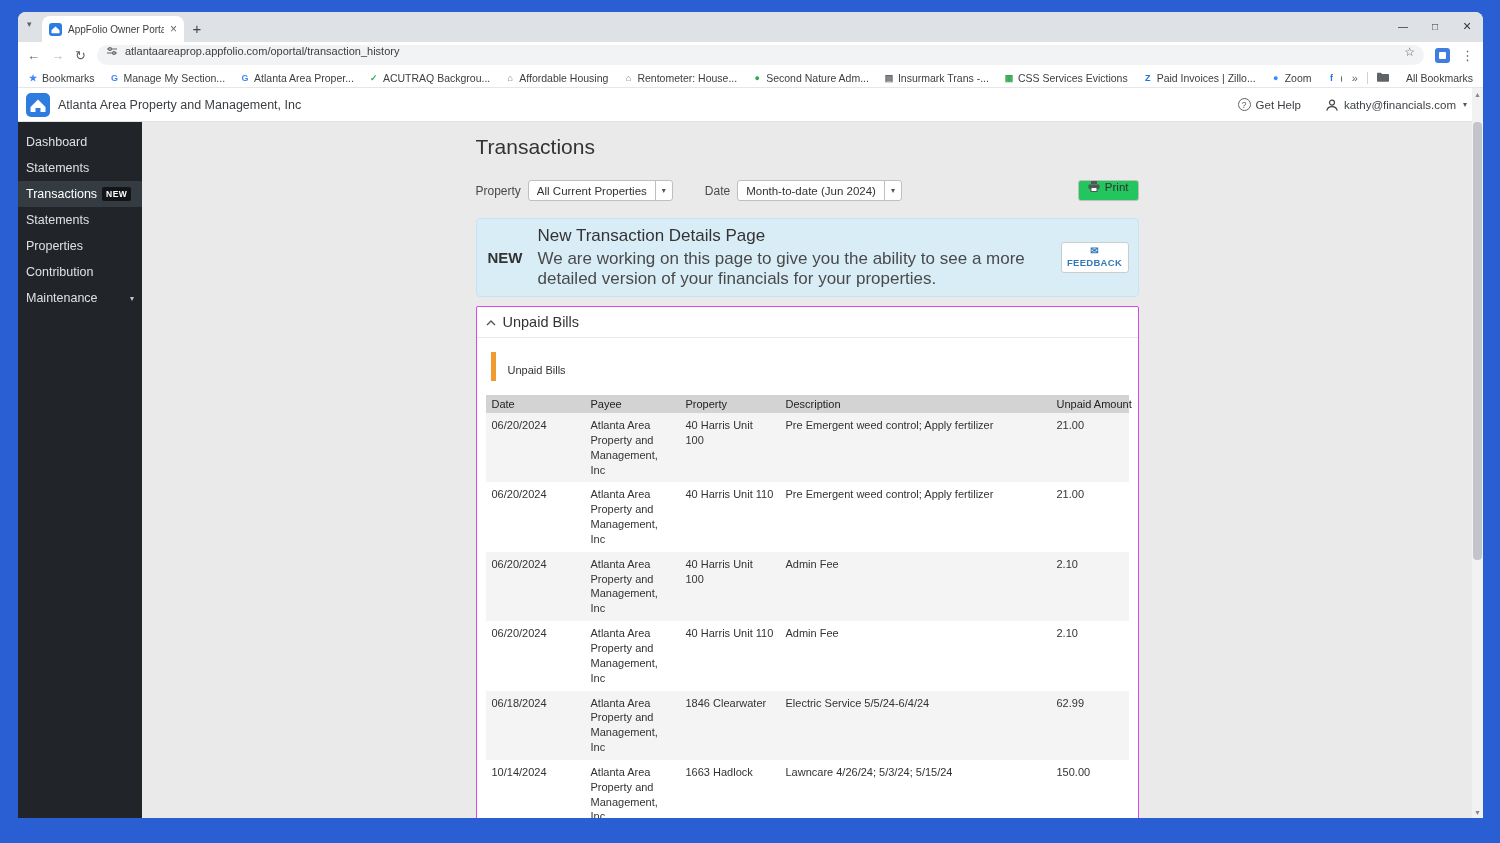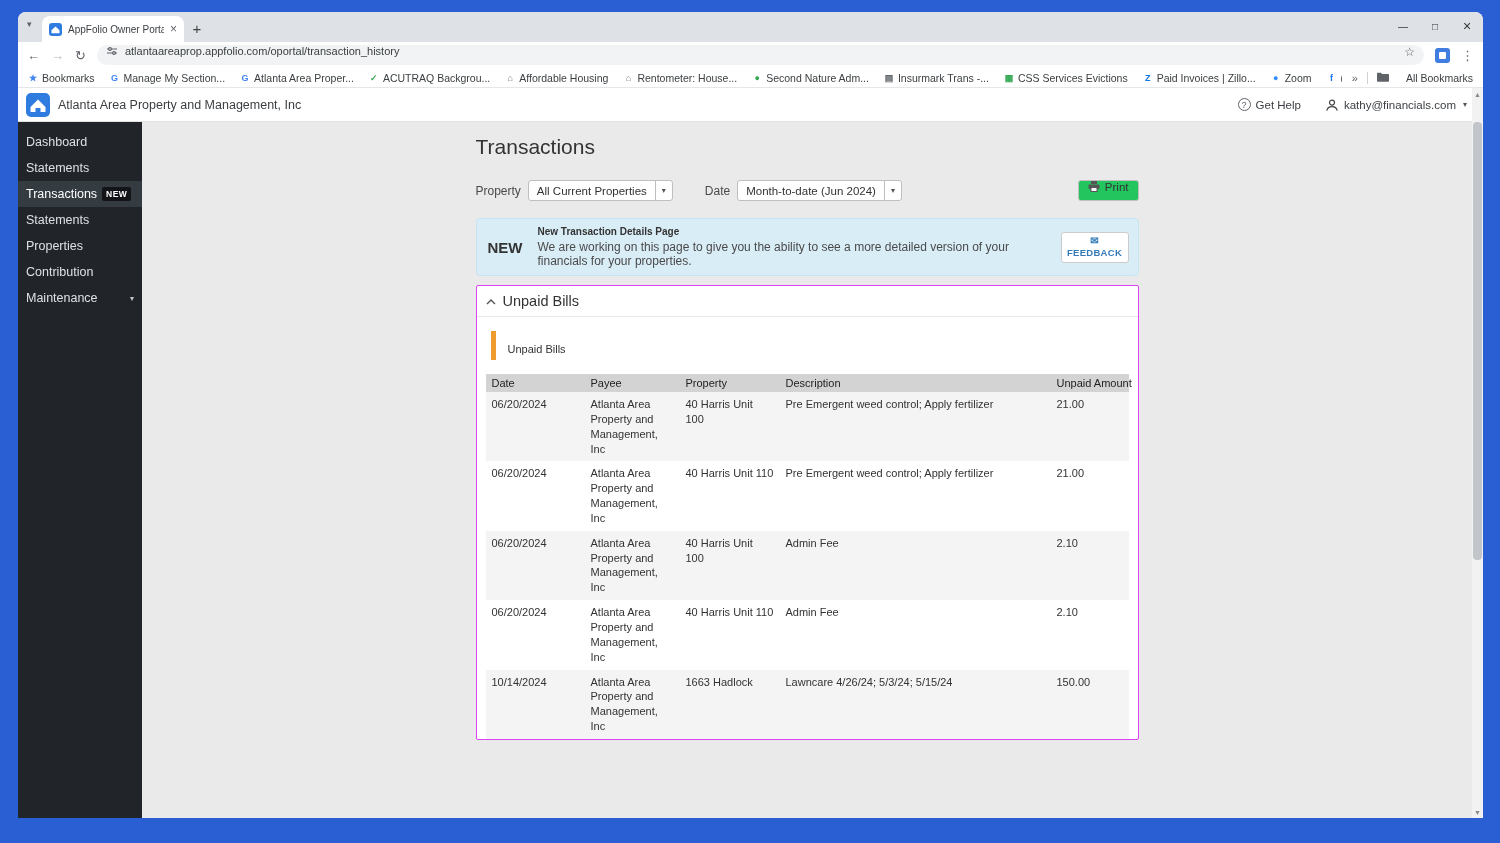--- a/index.html
+++ b/index.html
@@ -59,22 +59,22 @@
 .filter-label{font-size:12px;color:#4a4a4a;margin-right:7px}
 .select{height:21px;background:#fff;border:1px solid #bfbfbf;border-radius:3px;display:flex;align-items:center;font-size:11.5px;color:#333;cursor:pointer}
 .select .val{padding:0 8px;white-space:nowrap}
 .caret-seg{border-left:1px solid #bfbfbf;width:17px;height:100%;display:flex;align-items:center;justify-content:center;font-size:8px;color:#555}
 .date-group{margin-left:32px;display:flex;align-items:center}
 .print-btn{margin-left:auto;height:21px;border:1px solid #bfbfbf;border-radius:3px;background:#22c55e;display:flex;gap:5px;padding:0 9px;font-size:11.5px;color:#333;cursor:pointer}
 
 .banner{background:var(--banner_bg,#d9edf7);border:1px solid #c6e4f2;border-radius:4px;display:flex;align-items:center;padding:7px 9px;margin-bottom:9px;min-height:44px}
 .banner-new{font-size:15px;font-weight:700;color:#333;margin:0 15px 0 2px}
 .banner-texts{flex:1}
-.banner-title{font-size:10px;font-weight:700;color:#333;margin-bottom:3px}
-.banner-desc{font-size:12px;color:#4a4a4a}
+.banner-title{font-size:17px;font-weight:400;color:#333;margin-bottom:3px}
+.banner-desc{font-size:17px;color:#4a4a4a}
 .feedback-btn{width:68px;border:1px solid #ccc;border-radius:3px;background:#fff;color:var(--link_blue,#337ab7);font-size:9.5px;font-weight:700;display:flex;flex-direction:column;align-items:center;padding:3px 0 4px;gap:1px;cursor:pointer;letter-spacing:.3px}
 .feedback-btn .env{font-size:10px;line-height:1}
 
 .card{background:#fff;border:1px solid #d946ef;border-radius:2px;margin-bottom:10px;overflow:hidden}
 .card-header{padding:7px 9px;border-bottom:1px solid #e8e8e8;display:flex;align-items:center;gap:7px;font-size:14.5px;color:#333}
 .chev{flex:none;margin-top:2px;cursor:pointer}
 .total-box{margin:14px;border-left:5px solid var(--unpaid_orange,#ef9b2f);padding:5px 12px}
 .total-amount{font-size:21px;color:var(--unpaid_orange,#ef9b2f)}
 .total-label{font-size:11px;color:#333;margin-top:7px}
 
@@ -345,20 +345,27 @@
                   <td class="amt">2.10</td>
                 </tr>
                 <tr>
                   <td>06/20/2024</td>
                   <td>Atlanta Area Property and Management, Inc</td>
                   <td>40 Harris Unit 110</td>
                   <td>Admin Fee</td>
                   <td class="amt">2.10</td>
                 </tr>
                 <tr>
+                  <td>06/18/2024</td>
+                  <td>Atlanta Area Property and Management, Inc</td>
+                  <td>1846 Clearwater</td>
+                  <td>Electric Service 5/5/24-6/4/24</td>
+                  <td class="amt">62.99</td>
+                </tr>
+                <tr>
                   <td>10/14/2024</td>
                   <td>Atlanta Area Property and Management, Inc</td>
                   <td>1663 Hadlock</td>
                   <td>Lawncare 4/26/24; 5/3/24; 5/15/24</td>
                   <td class="amt">150.00</td>
                 </tr>
               </tbody>
           </table>
 
         </section>

